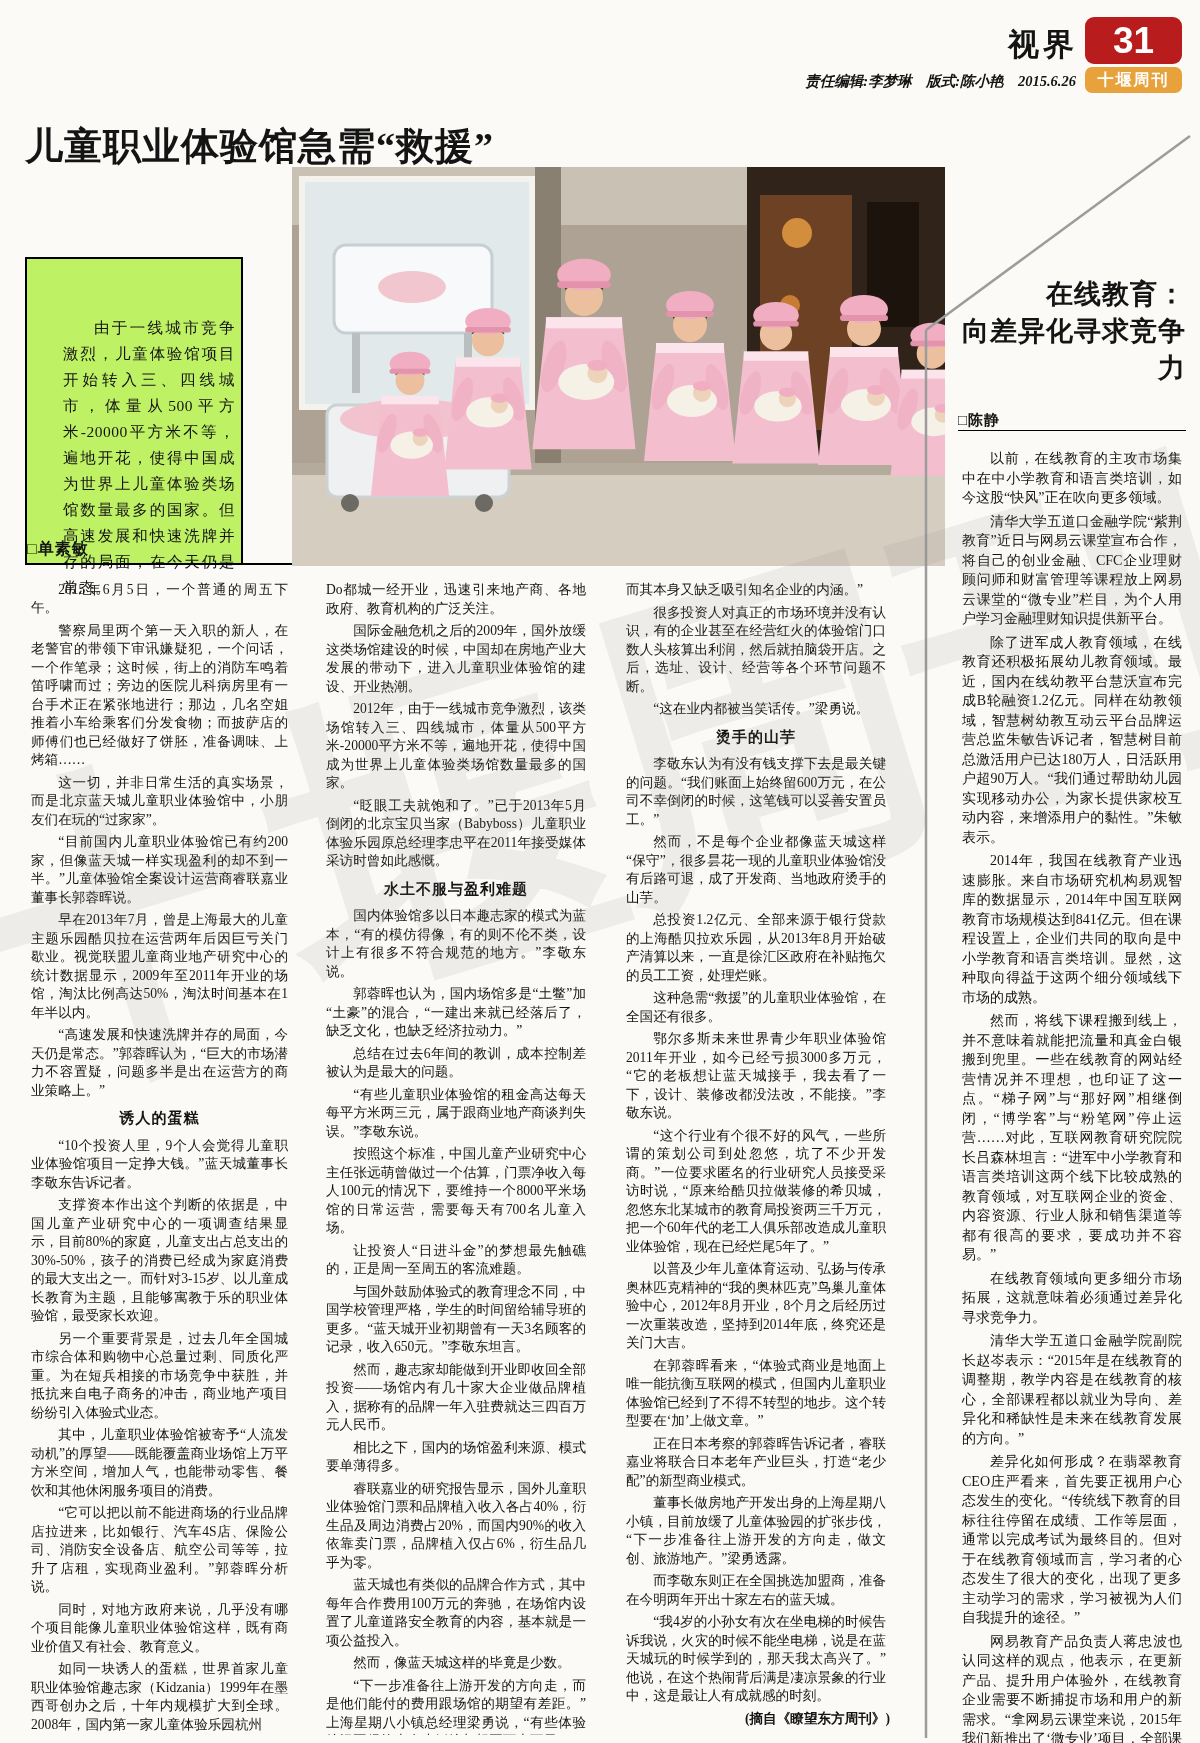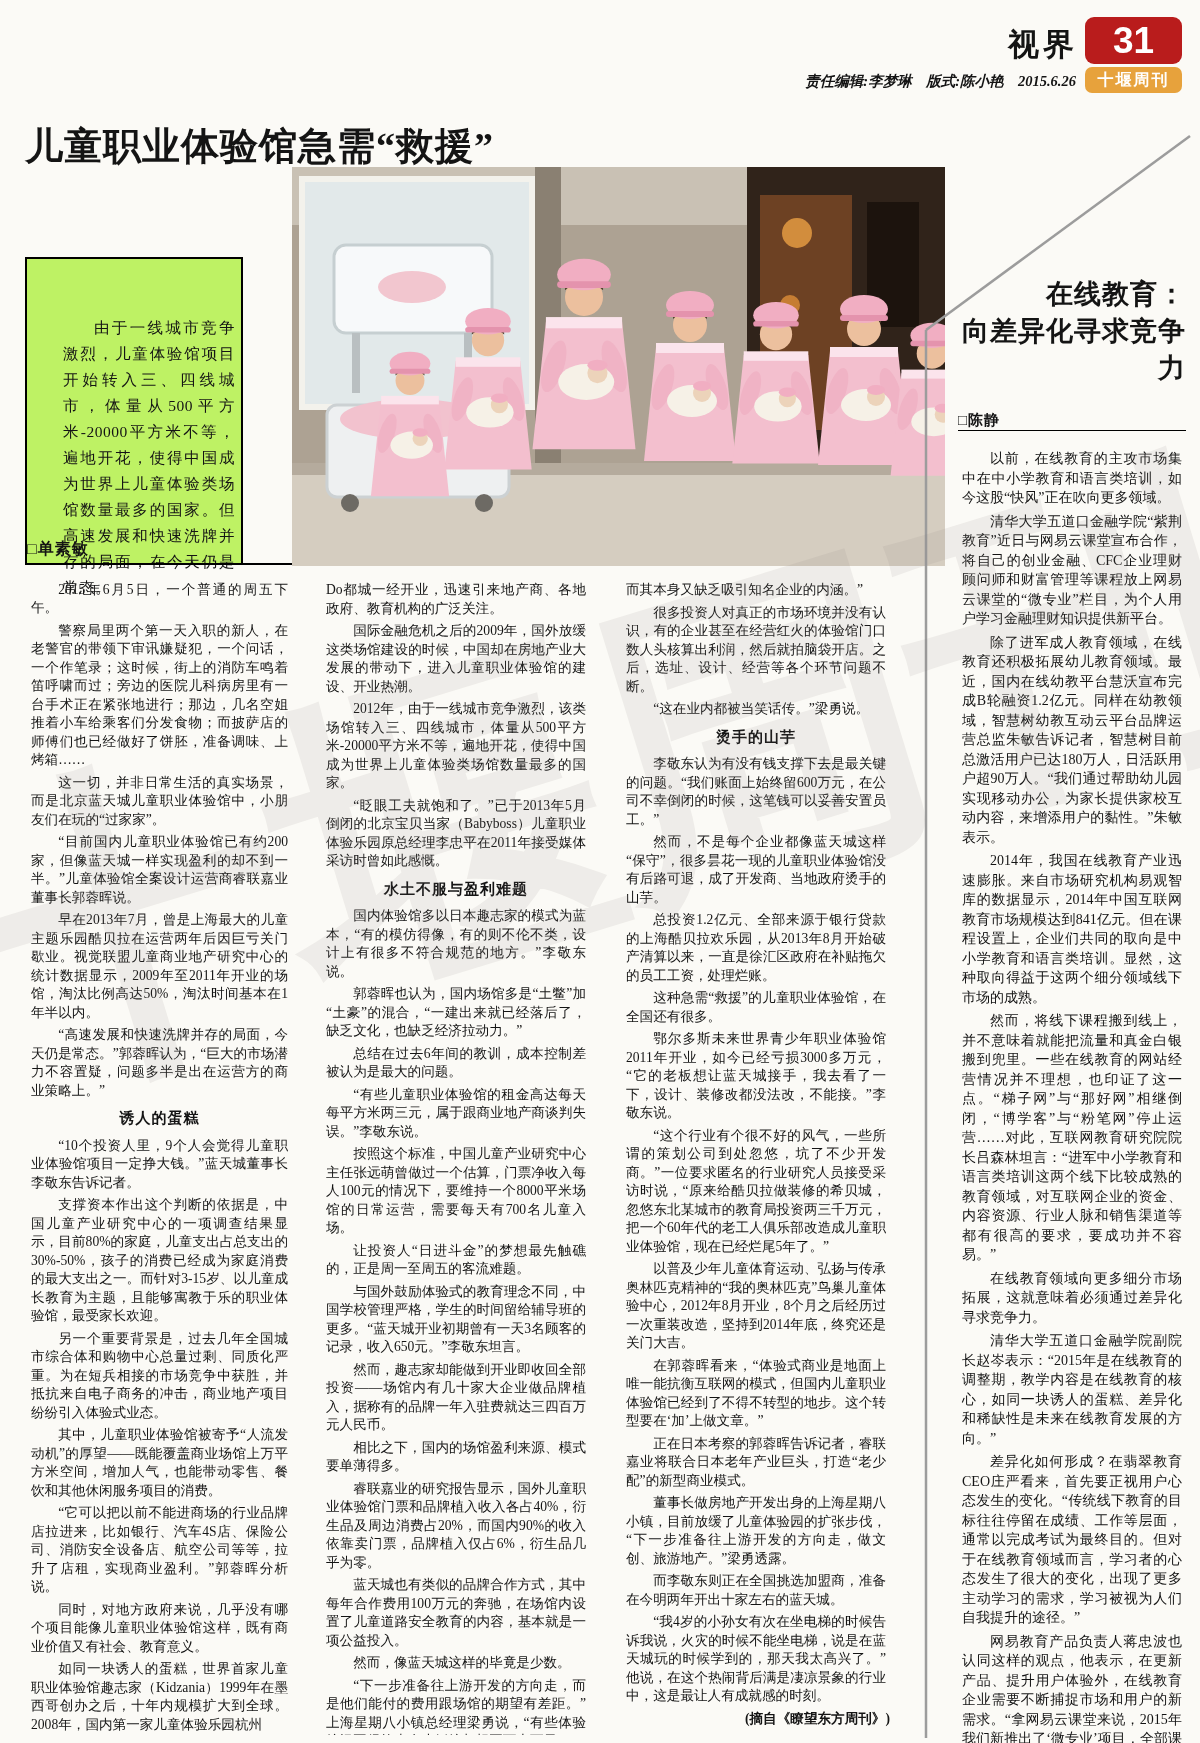--- a/index.html
+++ b/index.html
@@ -192,21 +192,21 @@
       <div>向差异化寻求竞争力</div>
     </div>
     <div class="side-author">□陈静</div>
     <div class="side-body">
         <p class="para">以前，在线教育的主攻市场集中在中小学教育和语言类培训，如今这股“快风”正在吹向更多领域。</p>
         <p class="para">清华大学五道口金融学院“紫荆教育”近日与网易云课堂宣布合作，将自己的创业金融、CFC企业理财顾问师和财富管理等课程放上网易云课堂的“微专业”栏目，为个人用户学习金融理财知识提供新平台。</p>
         <p class="para">除了进军成人教育领域，在线教育还积极拓展幼儿教育领域。最近，国内在线幼教平台慧沃宣布完成B轮融资1.2亿元。同样在幼教领域，智慧树幼教互动云平台品牌运营总监朱敏告诉记者，智慧树目前总激活用户已达180万人，日活跃用户超90万人。“我们通过帮助幼儿园实现移动办公，为家长提供家校互动内容，来增添用户的黏性。”朱敏表示。</p>
         <p class="para">2014年，我国在线教育产业迅速膨胀。来自市场研究机构易观智库的数据显示，2014年中国互联网教育市场规模达到841亿元。但在课程设置上，企业们共同的取向是中小学教育和语言类培训。显然，这种取向得益于这两个细分领域线下市场的成熟。</p>
         <p class="para">然而，将线下课程搬到线上，并不意味着就能把流量和真金白银搬到兜里。一些在线教育的网站经营情况并不理想，也印证了这一点。“梯子网”与“那好网”相继倒闭，“博学客”与“粉笔网”停止运营……对此，互联网教育研究院院长吕森林坦言：“进军中小学教育和语言类培训这两个线下比较成熟的教育领域，对互联网企业的资金、内容资源、行业人脉和销售渠道等都有很高的要求，要成功并不容易。”</p>
         <p class="para">在线教育领域向更多细分市场拓展，这就意味着必须通过差异化寻求竞争力。</p>
-        <p class="para">清华大学五道口金融学院副院长赵岑表示：“2015年是在线教育的调整期，教学内容是在线教育的核心，如同一块诱人的蛋糕、差异化和稀缺性是未来在线教育发展的方向。”</p>
+        <p class="para">清华大学五道口金融学院副院长赵岑表示：“2015年是在线教育的调整期，教学内容是在线教育的核心，全部课程都以就业为导向、差异化和稀缺性是未来在线教育发展的方向。”</p>
         <p class="para">差异化如何形成？在翡翠教育CEO庄严看来，首先要正视用户心态发生的变化。“传统线下教育的目标往往停留在成绩、工作等层面，通常以完成考试为最终目的。但对于在线教育领域而言，学习者的心态发生了很大的变化，出现了更多主动学习的需求，学习被视为人们自我提升的途径。”</p>
         <p class="para">网易教育产品负责人蒋忠波也认同这样的观点，他表示，在更新产品、提升用户体验外，在线教育企业需要不断捕捉市场和用户的新需求。“拿网易云课堂来说，2015年我们新推出了‘微专业’项目，全部课程都以就业为导向，通过培养用户实践技能来提升其就业竞争力。我们目前积攒了近6000门课程，要建立一个以实用技能为主、衔接高等教育和职业应用的综合性学习平台。”</p>
         <p class="credit">(摘自《经济日报》)</p>
       </div>
   </div>
 
   <svg class="abs rule-svg">
     <line x1="1190" y1="136" x2="926" y2="330" stroke="#9c9c9c" stroke-width="2.5"></line>
     <line x1="926" y1="330" x2="926" y2="1738" stroke="#9c9c9c" stroke-width="2.5"></line>
   </svg>

